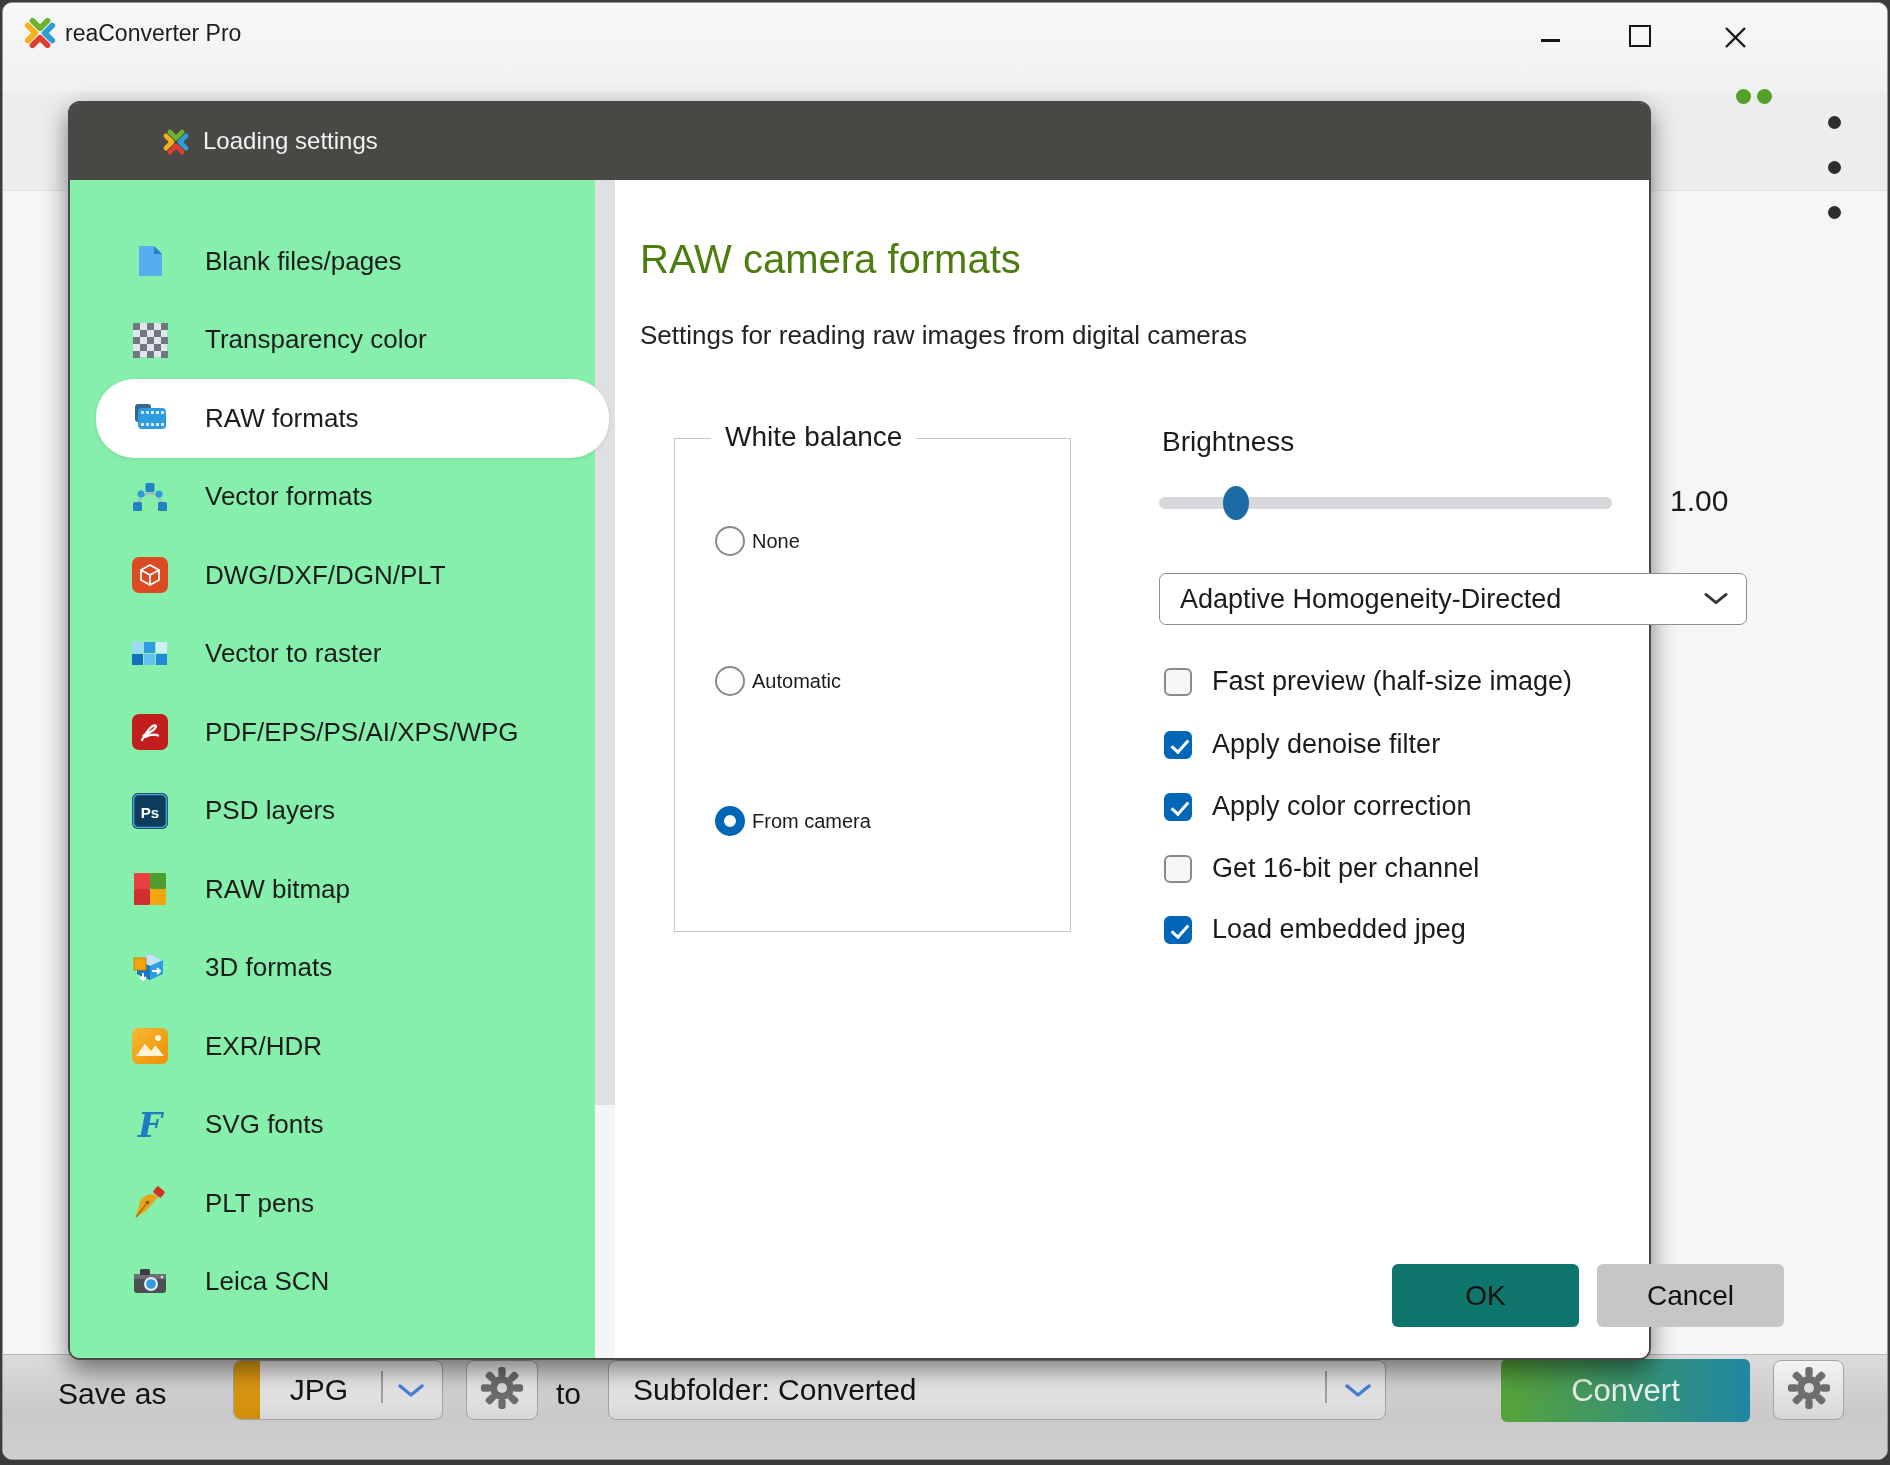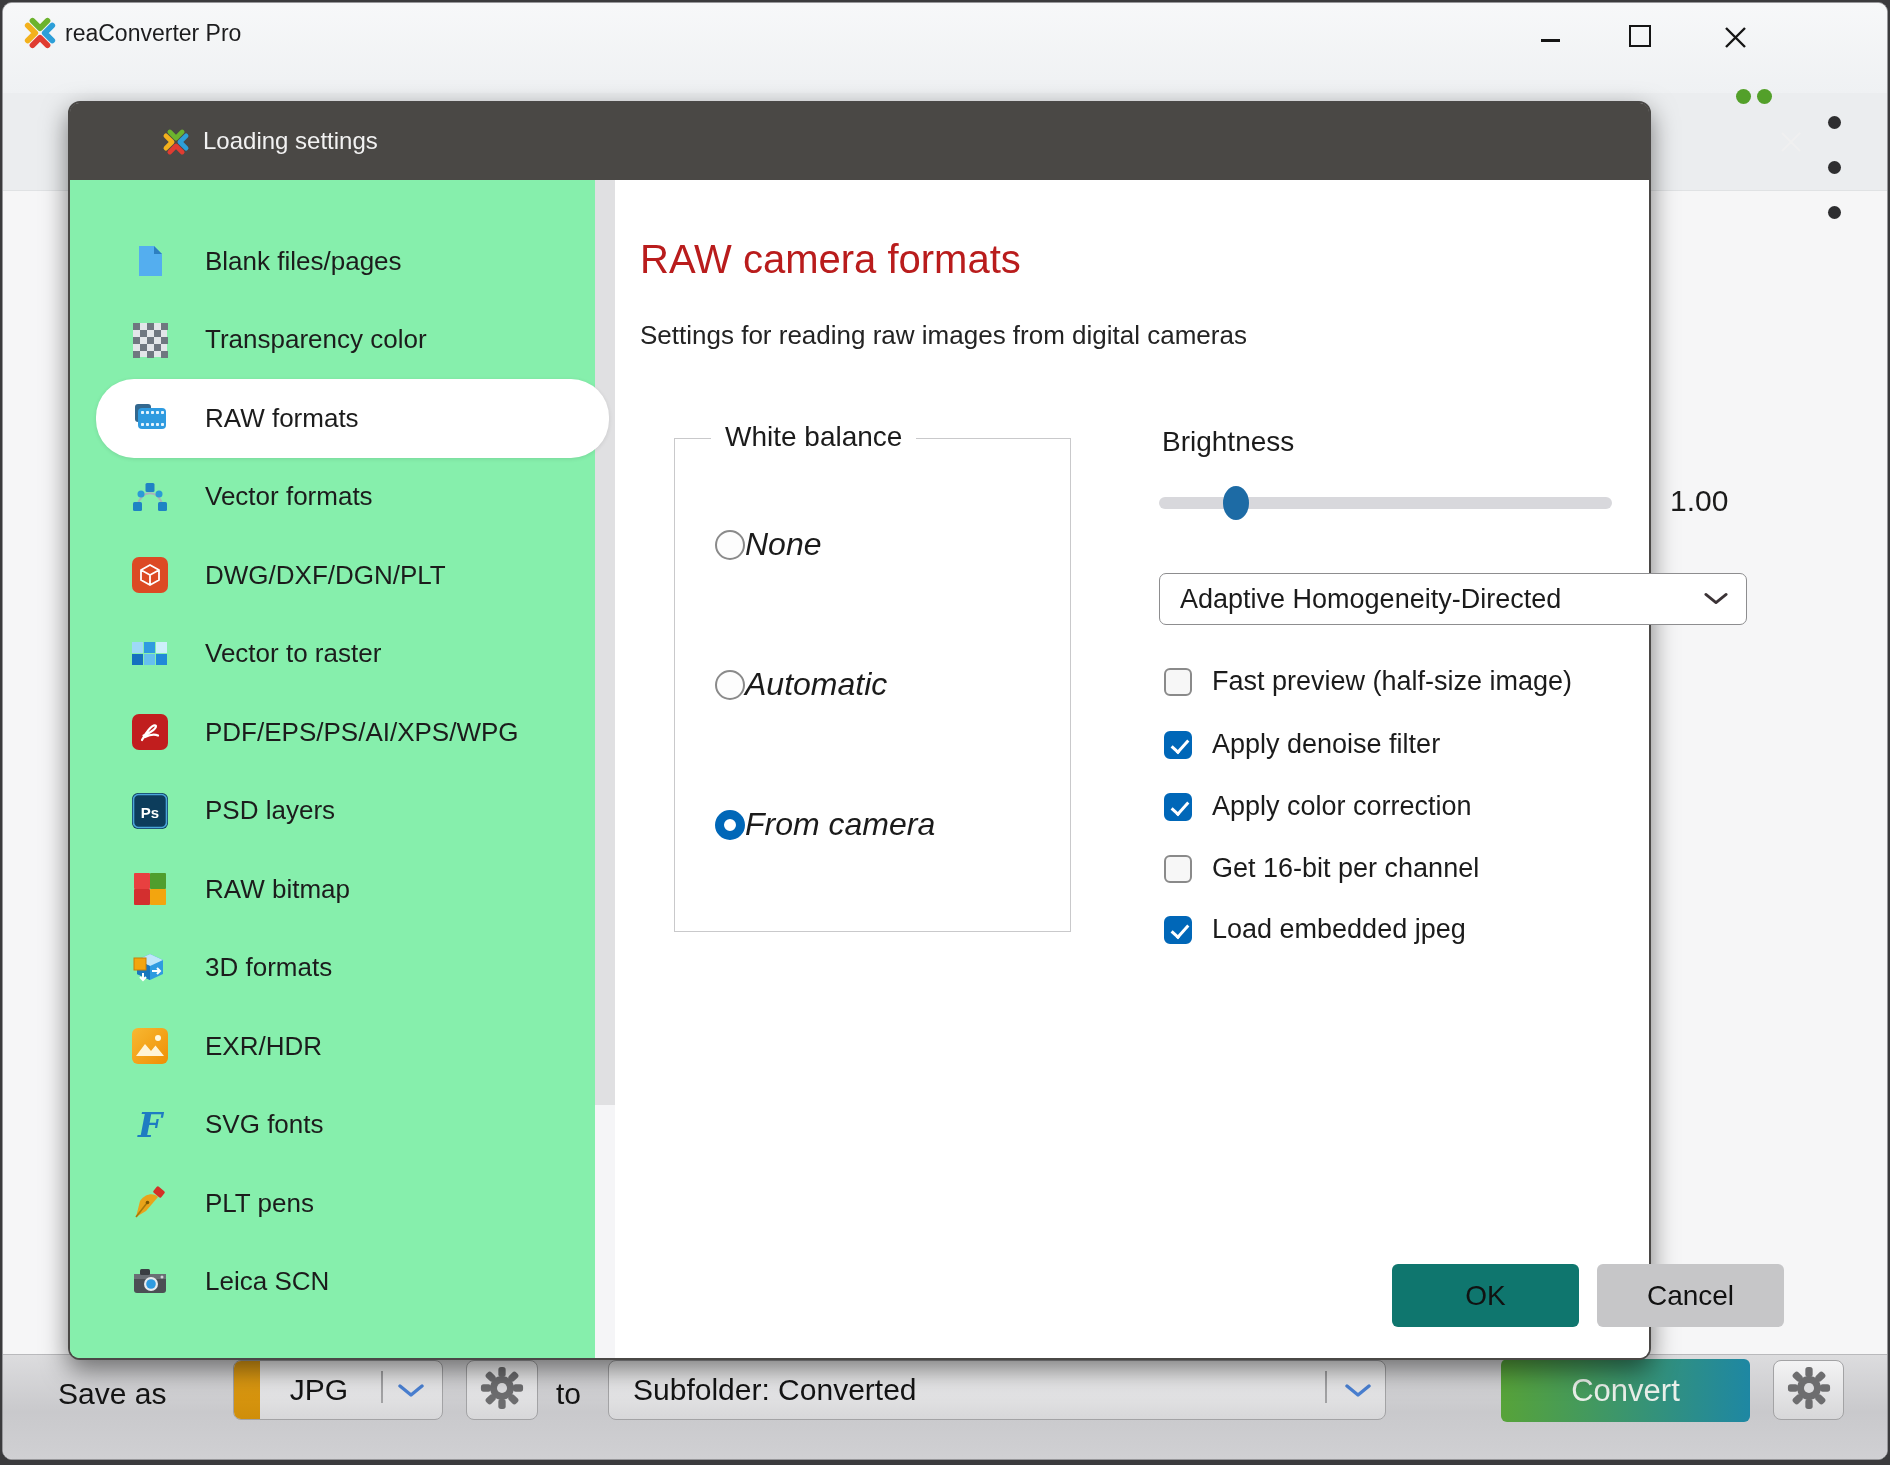--- a/index.html
+++ b/index.html
@@ -39,30 +39,30 @@
   .srow{height:78.5px;display:flex;align-items:center;padding-left:62px;cursor:pointer;}
   .srow.selected{background:#fff;border-radius:38px;margin-left:26px;margin-right:-14px;
                  padding-left:36px;box-shadow:0 1px 4px rgba(0,0,0,.10);position:relative;z-index:2;}
   .sicon{width:36px;height:36px;flex:0 0 36px;display:flex;align-items:flex-end;justify-content:center;}
   .sicon svg{width:36px;height:36px;display:block;}
   .slabel{margin-left:37px;font-size:26px;color:#1c1c1c;white-space:nowrap;}
   .scrollstrip{position:absolute;left:525px;top:77px;width:20px;bottom:0;background:#f5f5f7;}
   .scrollthumb{position:absolute;left:0;top:0;width:100%;height:925px;background:#e0e0e2;cursor:pointer;}
 
   .main{position:absolute;left:545px;top:77px;right:0;bottom:0;background:#fff;border-radius:0 0 9px 0;}
-  .heading{position:absolute;left:25px;top:57px;font-size:40px;color:#b91c1c;}
+  .heading{position:absolute;left:25px;top:57px;font-size:40px;color:#4d7c0f;}
   .subtitle{position:absolute;left:25px;top:140px;font-size:26px;color:#232323;}
 
   .fieldset{position:absolute;left:59px;top:258px;width:395px;height:492px;
             border:1px solid #c9c9cb;background:#fff;}
   .legend{position:absolute;left:36px;top:-18px;background:#fff;padding:0 14px;font-size:28px;color:#1b1b1b;}
   .wb-row{position:absolute;left:40px;display:flex;align-items:center;cursor:pointer;}
   .radio{width:30px;height:30px;border-radius:50%;box-sizing:border-box;border:2px solid #8a8a8a;background:#fdfdfd;}
   .wb-row.selected .radio{border:9px solid var(--accent);background:#fff;}
-  .wb-label{margin-left:0;font-size:32px;color:#1b1b1b;font-style:italic;}
+  .wb-label{margin-left:7px;font-size:20px;color:#1b1b1b;}
 
   .bright-label{position:absolute;left:547px;top:246px;font-size:28px;color:#1b1b1b;}
   .slider{position:absolute;left:544px;top:317px;width:453px;height:12px;border-radius:6px;background:#d8d8dc;cursor:pointer;}
   .sthumb{position:absolute;top:-11px;width:26px;height:34px;border-radius:13px/17px;background:#1d6ba5;cursor:pointer;}
   .bright-value{position:absolute;left:1055px;top:304px;font-size:30px;color:#1b1b1b;}
 
   .dropdown{position:absolute;left:544px;top:393px;width:588px;height:52px;box-sizing:border-box;
             border:1px solid #8d8d8f;border-radius:7px;background:#fff;cursor:pointer;}
   .dd-text{position:absolute;left:20px;top:0;line-height:50px;font-size:27px;color:#1b1b1b;white-space:nowrap;}
   .dd-chev{position:absolute;right:18px;top:18px;color:#3b3336;}

